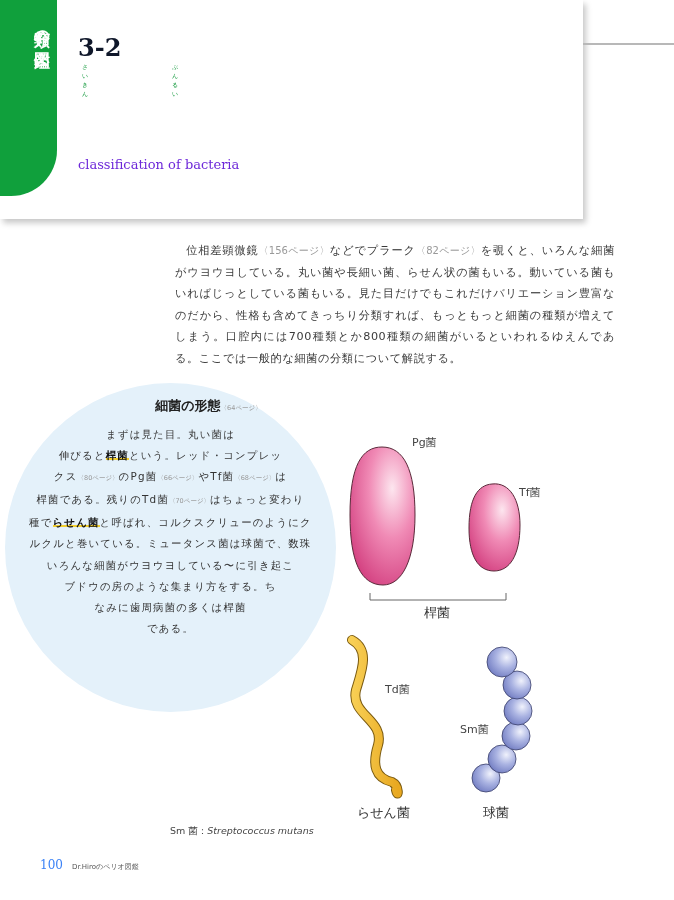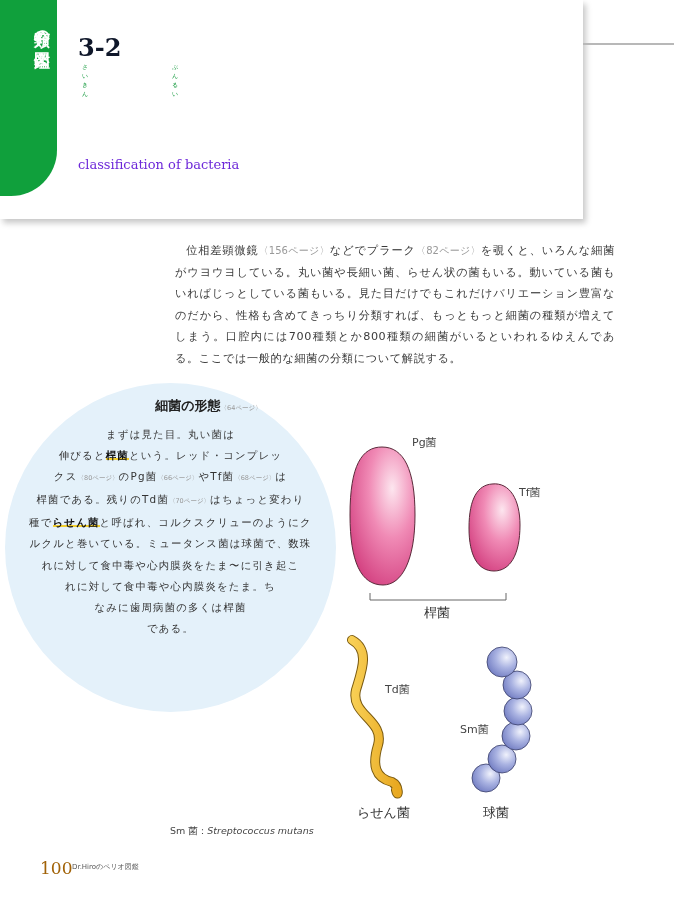--- a/index.html
+++ b/index.html
@@ -70,21 +70,21 @@
   .illus { position: absolute; left: 0; top: 0; width: 674px; height: 900px; }
   .lbl { position: absolute; font-size: 11px; color: #444; }
   .lbl-big { position: absolute; font-size: 13px; color: #333; }
 
   .caption {
     position: absolute; left: 170px; top: 825px; font-size: 9.5px; color: #444;
   }
   .caption i { font-family: "DejaVu Sans", sans-serif; font-style: italic; }
   .page-num {
     position: absolute; left: 40px; top: 858px;
-    font-family: "DejaVu Serif", serif; font-size: 17px; color: #a16207;
+    font-family: "DejaVu Serif", serif; font-size: 12px; color: #3b82f6;
   }
   .book-title {
     position: absolute; left: 72px; top: 862px; font-size: 7px; color: #555;
   }
 </style>
 </head>
 <body>
 
 <div class="header-card"></div>
 <div class="rule-right"></div>
@@ -108,22 +108,22 @@
 <div class="circle-title">
   <span>細菌の形態</span><span class="ref">〈64ページ〉</span>
 </div>
 <div class="circle-body" id="circle-body">
     <div><span>まずは見た目。丸い菌は</span></div>
     <div><span>伸びると</span><span class="hl">桿菌</span><span>という。レッド・コンプレッ</span></div>
     <div><span>クス</span><span class="ref">〈80ページ〉</span><span>のPg菌</span><span class="ref">〈66ページ〉</span><span>やTf菌</span><span class="ref">〈68ページ〉</span><span>は</span></div>
     <div><span>桿菌である。残りのTd菌</span><span class="ref">〈70ページ〉</span><span>はちょっと変わり</span></div>
     <div><span>種で</span><span class="hl">らせん菌</span><span>と呼ばれ、コルクスクリューのようにク</span></div>
     <div><span>ルクルと巻いている。ミュータンス菌は球菌で、数珠</span></div>
-    <div><span>れに対して食中毒や心内膜炎をたま〜に引き起こ</span></div>
-    <div><span>れに対して食中毒や心内膜炎をたま。ち</span></div>
+    <div><span>いろんな細菌がウヨウヨしている〜に引き起こ</span></div>
+    <div><span>ブドウの房のような集まり方をする。ち</span></div>
     <div><span>なみに歯周病菌の多くは桿菌</span></div>
     <div><span>である。</span></div>
   </div>
 
 <svg class="illus" viewBox="0 0 674 900">
   <defs>
     <radialGradient id="rodG" cx="0.65" cy="0.3" r="0.8">
       <stop offset="0" stop-color="#fde6ef"></stop>
       <stop offset="0.45" stop-color="#f08ab5"></stop>
       <stop offset="1" stop-color="#d23d7e"></stop>

